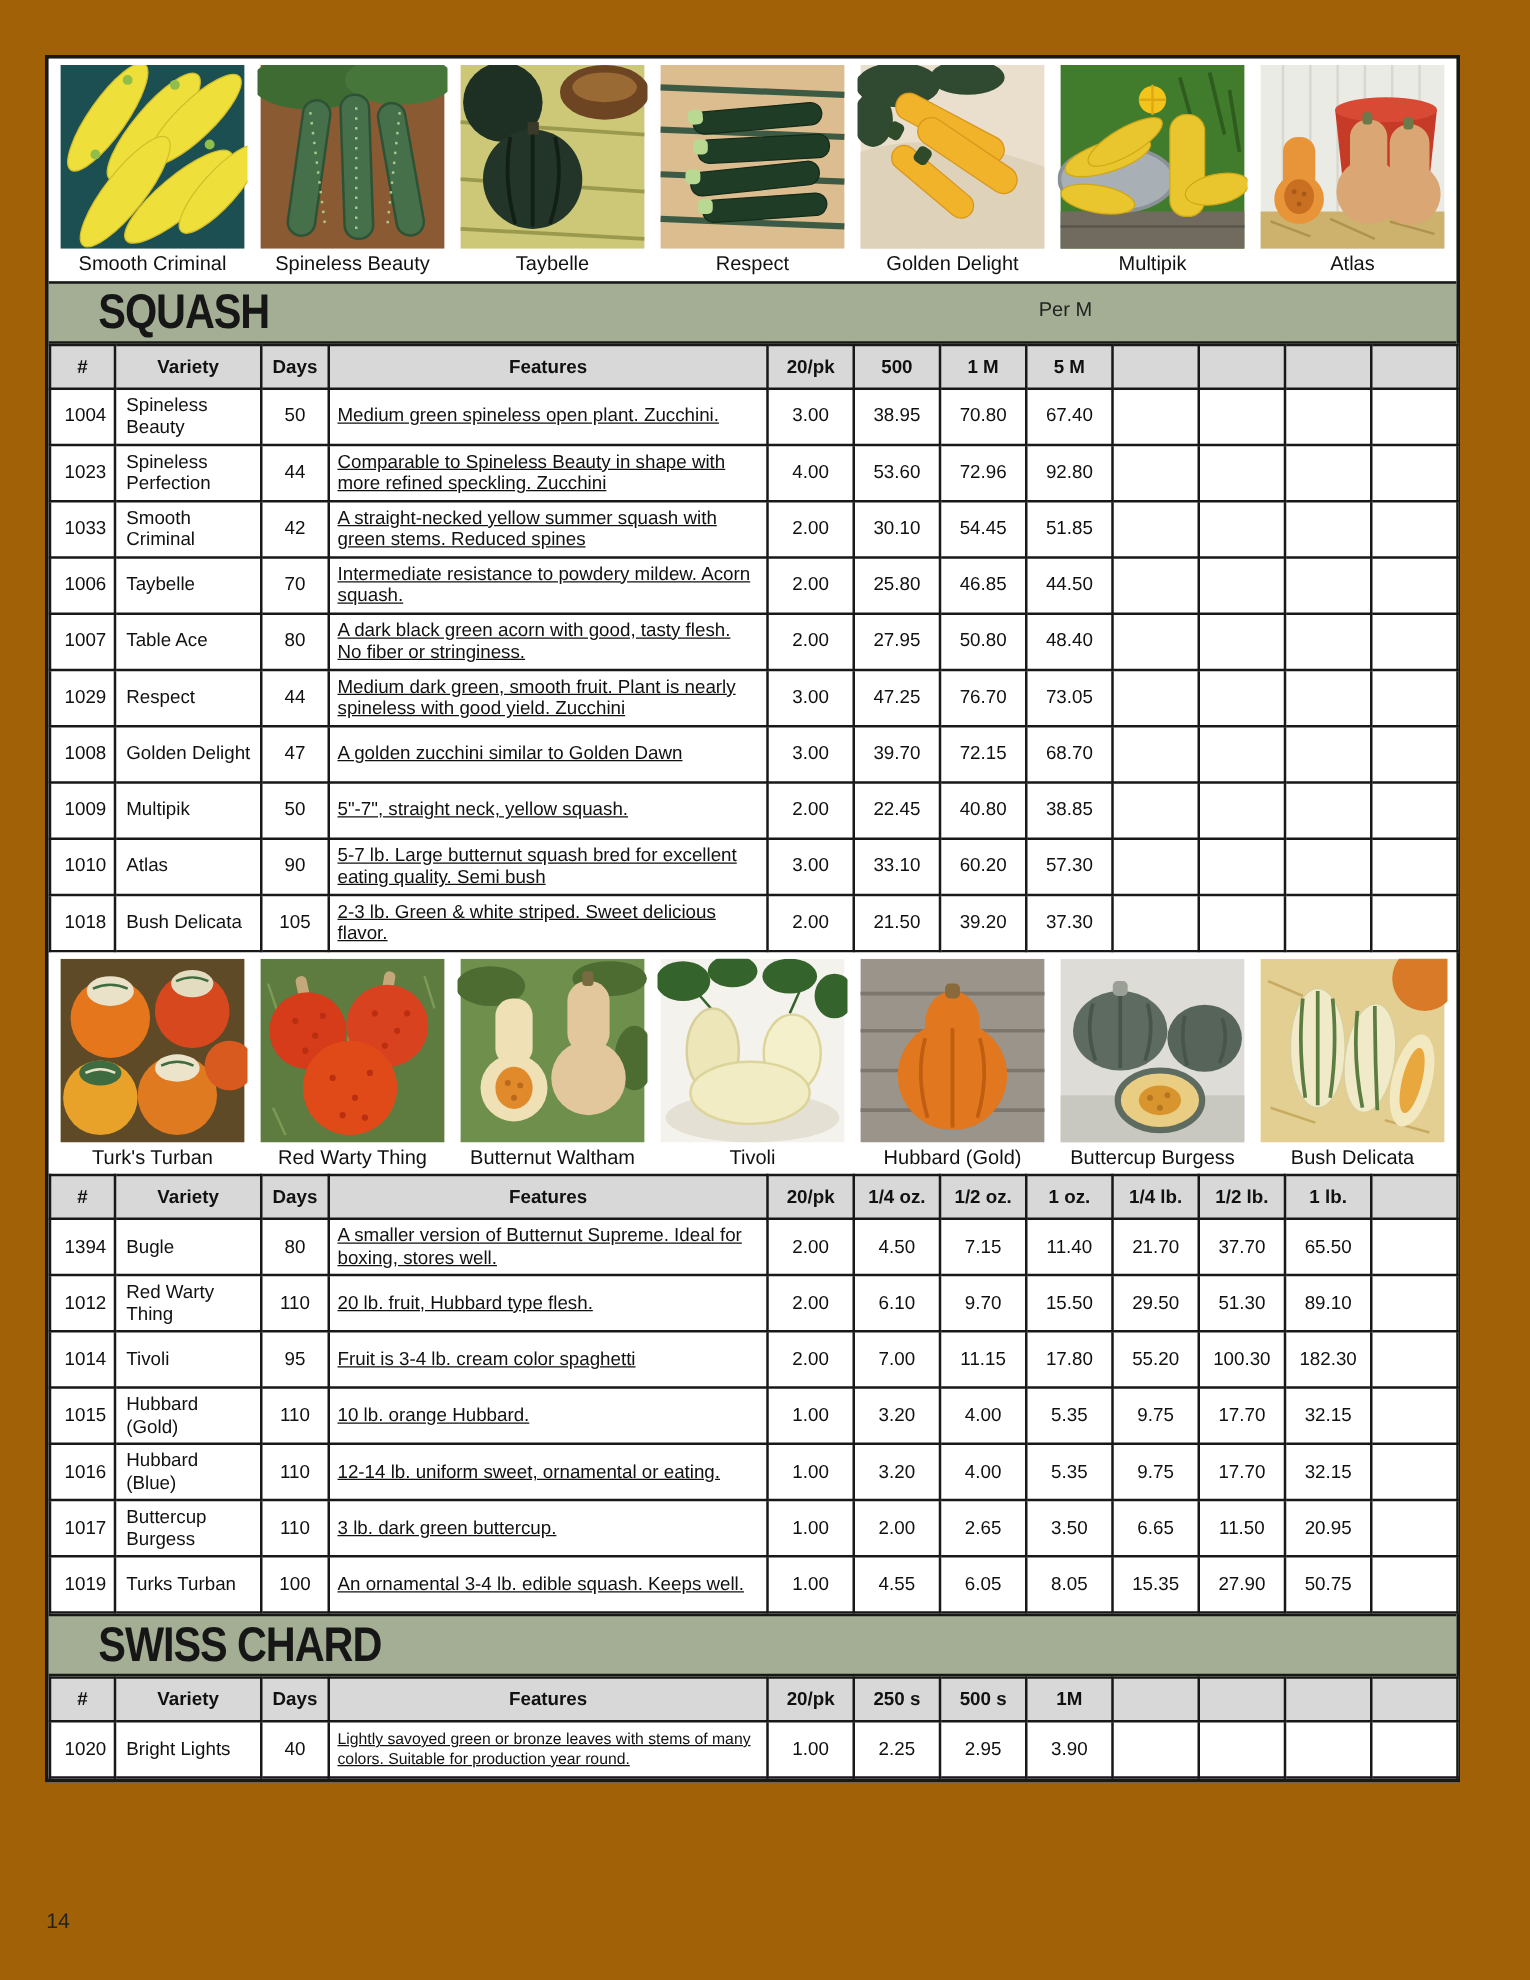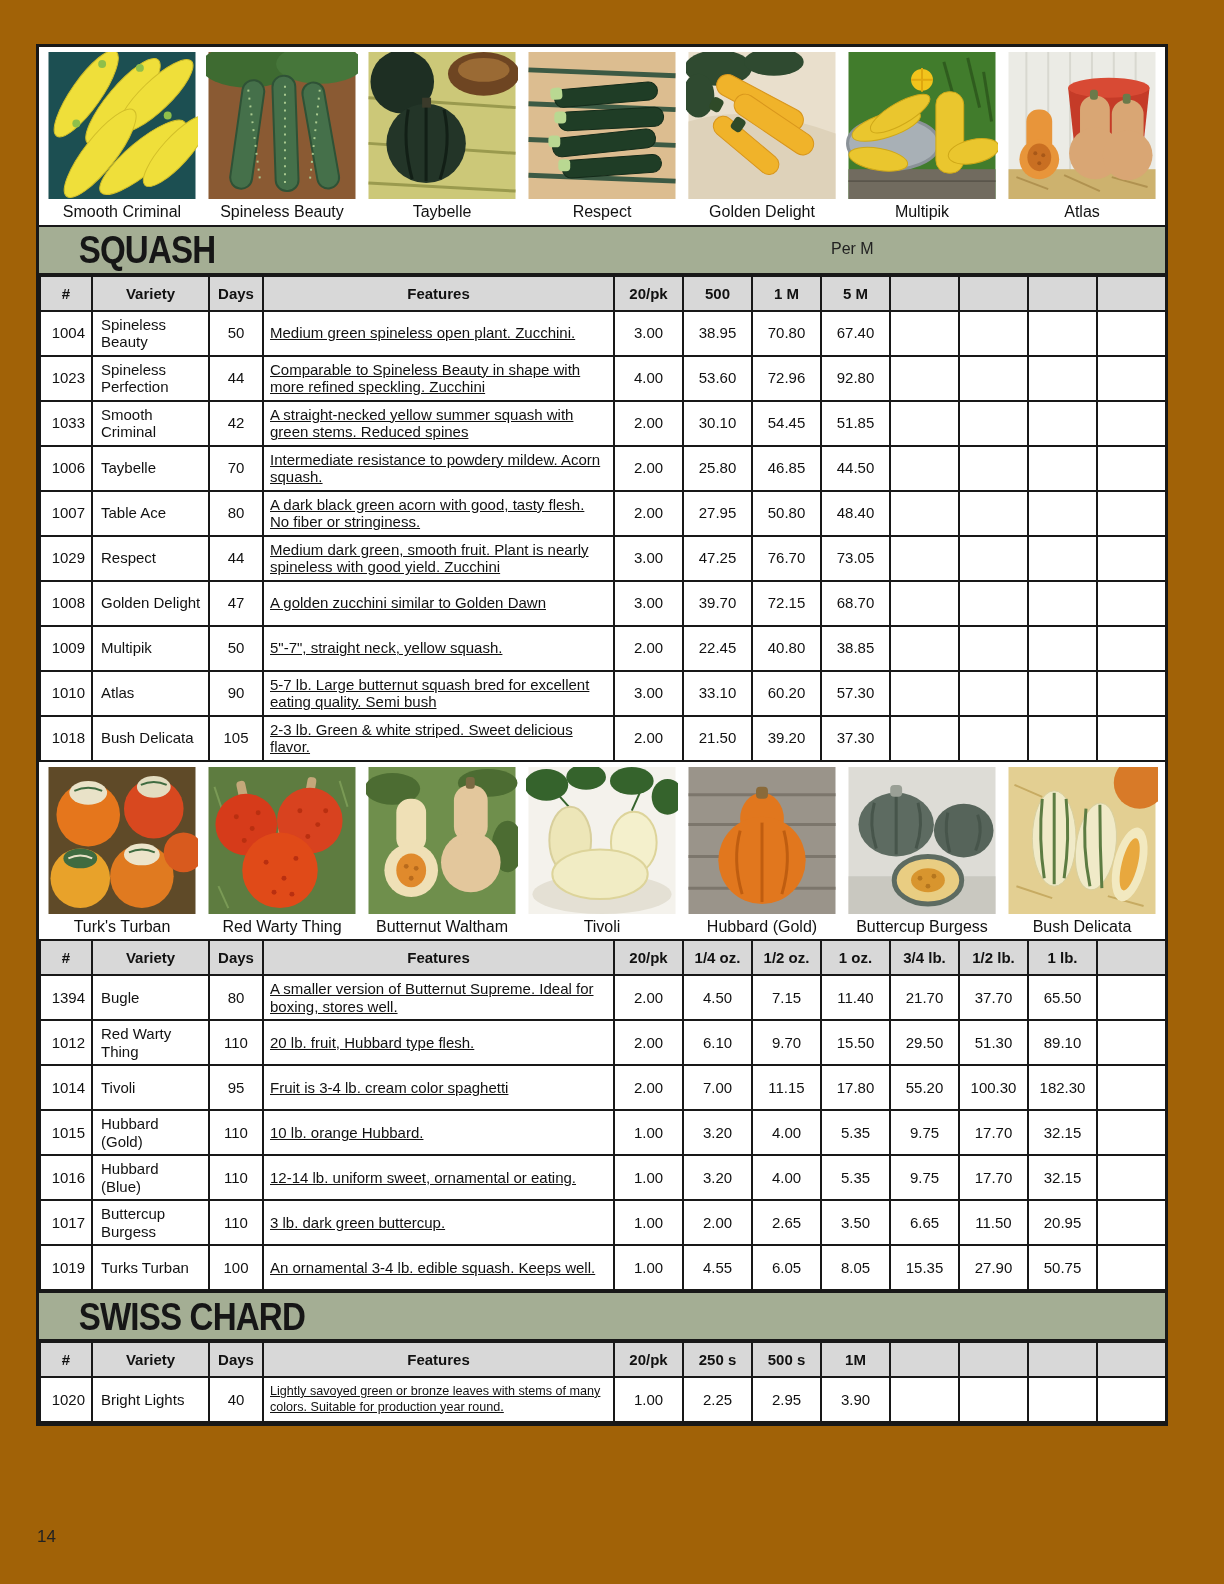--- a/index.html
+++ b/index.html
@@ -608,21 +608,21 @@
           <thead>
             <tr>
               <th>#</th>
               <th>Variety</th>
               <th>Days</th>
               <th>Features</th>
               <th>20/pk</th>
               <th>1/4 oz.</th>
               <th>1/2 oz.</th>
               <th>1 oz.</th>
-              <th>3/4 lb.</th>
+              <th>1/4 lb.</th>
               <th>1/2 lb.</th>
               <th>1 lb.</th>
               <th></th>
             </tr>
           </thead>
           <tbody>
             <tr>
               <td class="num">1394</td>
               <td class="variety">Bugle</td>
               <td class="price">80</td>

